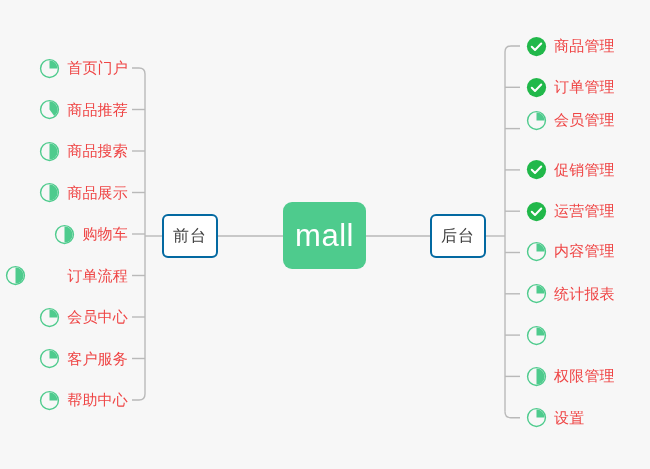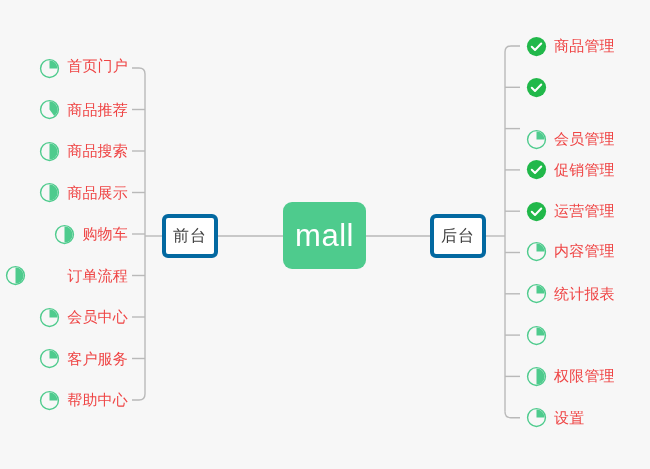--- a/index.html
+++ b/index.html
@@ -57,21 +57,21 @@
     height: 21px;
     flex: 0 0 21px;
     display: block;
   }
   
   .branch-node {
     position: absolute;
     width: 56px;
     height: 44px;
     background: #ffffff;
-    border: 4px solid #0369a1;
+    border: 2px solid #0369a1;
     border-radius: 6px;
     display: flex;
     align-items: center;
     justify-content: center;
     font-size: 16px;
     color: #3d3d3d;
     box-sizing: border-box;
     letter-spacing: 1px;
   }
   #branch-front { left: 162px; top: 214px; }
@@ -121,21 +121,21 @@
       <path d="M 520 252.5 L 505 252.5" fill="none" stroke="#b9b9b9" stroke-width="1.4"></path>
       <path d="M 520 293.79999999999995 L 505 293.79999999999995" fill="none" stroke="#b9b9b9" stroke-width="1.4"></path>
       <path d="M 520 335.09999999999997 L 505 335.09999999999997" fill="none" stroke="#b9b9b9" stroke-width="1.4"></path>
       <path d="M 520 376.4 L 505 376.4" fill="none" stroke="#b9b9b9" stroke-width="1.4"></path>
       <path d="M 520 417.7 L 511 417.7 Q 505 417.7 505 411.7" fill="none" stroke="#b9b9b9" stroke-width="1.4"></path>
       <path d="M 486 236 L 505 236" fill="none" stroke="#b9b9b9" stroke-width="1.4"></path>
       <path d="M 366 236 L 430 236" fill="none" stroke="#b9b9b9" stroke-width="1.4"></path>
     </svg>
 
   <div id="leaves-left">
-      <div class="leaf leaf-left" style="top: 55px; font-family: Liberation Mono, monospace;">
+      <div class="leaf leaf-left" style="top: 55px;">
         <svg viewBox="0 0 24 24" class="leaf-icon">
           <circle cx="12" cy="12" r="10.2" fill="none" stroke="#4ecb8d" stroke-width="1.6"></circle>
           <path d="M 12 12 L 12 2.8000000000000007 A 9.2 9.2 0 0 1 21.200 12.000 Z" fill="#4ecb8d"></path>
         </svg>
         <span class="leaf-label">首页门户</span>
       </div>
       <div class="leaf leaf-left" style="top: 96.5px;">
         <svg viewBox="0 0 24 24" class="leaf-icon">
           <circle cx="12" cy="12" r="10.2" fill="none" stroke="#4ecb8d" stroke-width="1.6"></circle>
           <path d="M 12 12 L 12 2.8000000000000007 A 9.2 9.2 0 0 1 17.408 19.443 Z" fill="#4ecb8d"></path>
@@ -198,22 +198,23 @@
           <circle cx="12" cy="12" r="11" fill="#21b84a"></circle>
           <path d="M6.6 12.3 L10.3 16 L17.4 8.6" fill="none" stroke="#ffffff" stroke-width="2.3" stroke-linecap="round" stroke-linejoin="round"></path>
         </svg>
         <span class="leaf-label">商品管理</span>
       </div>
       <div class="leaf leaf-right" style="top: 74.3px;">
         <svg viewBox="0 0 24 24" class="leaf-icon">
           <circle cx="12" cy="12" r="11" fill="#21b84a"></circle>
           <path d="M6.6 12.3 L10.3 16 L17.4 8.6" fill="none" stroke="#ffffff" stroke-width="2.3" stroke-linecap="round" stroke-linejoin="round"></path>
         </svg>
-      </div>
-      <div class="leaf leaf-right" style="top: 126px;">
+        <span class="leaf-label">订单管理</span>
+      </div>
+      <div class="leaf leaf-right" style="top: 107px;">
         <svg viewBox="0 0 24 24" class="leaf-icon">
           <circle cx="12" cy="12" r="10.2" fill="none" stroke="#4ecb8d" stroke-width="1.6"></circle>
           <path d="M 12 12 L 12 2.8000000000000007 A 9.2 9.2 0 0 1 21.200 12.000 Z" fill="#4ecb8d"></path>
         </svg>
         <span class="leaf-label">会员管理</span>
       </div>
       <div class="leaf leaf-right" style="top: 156.9px;">
         <svg viewBox="0 0 24 24" class="leaf-icon">
           <circle cx="12" cy="12" r="11" fill="#21b84a"></circle>
           <path d="M6.6 12.3 L10.3 16 L17.4 8.6" fill="none" stroke="#ffffff" stroke-width="2.3" stroke-linecap="round" stroke-linejoin="round"></path>

